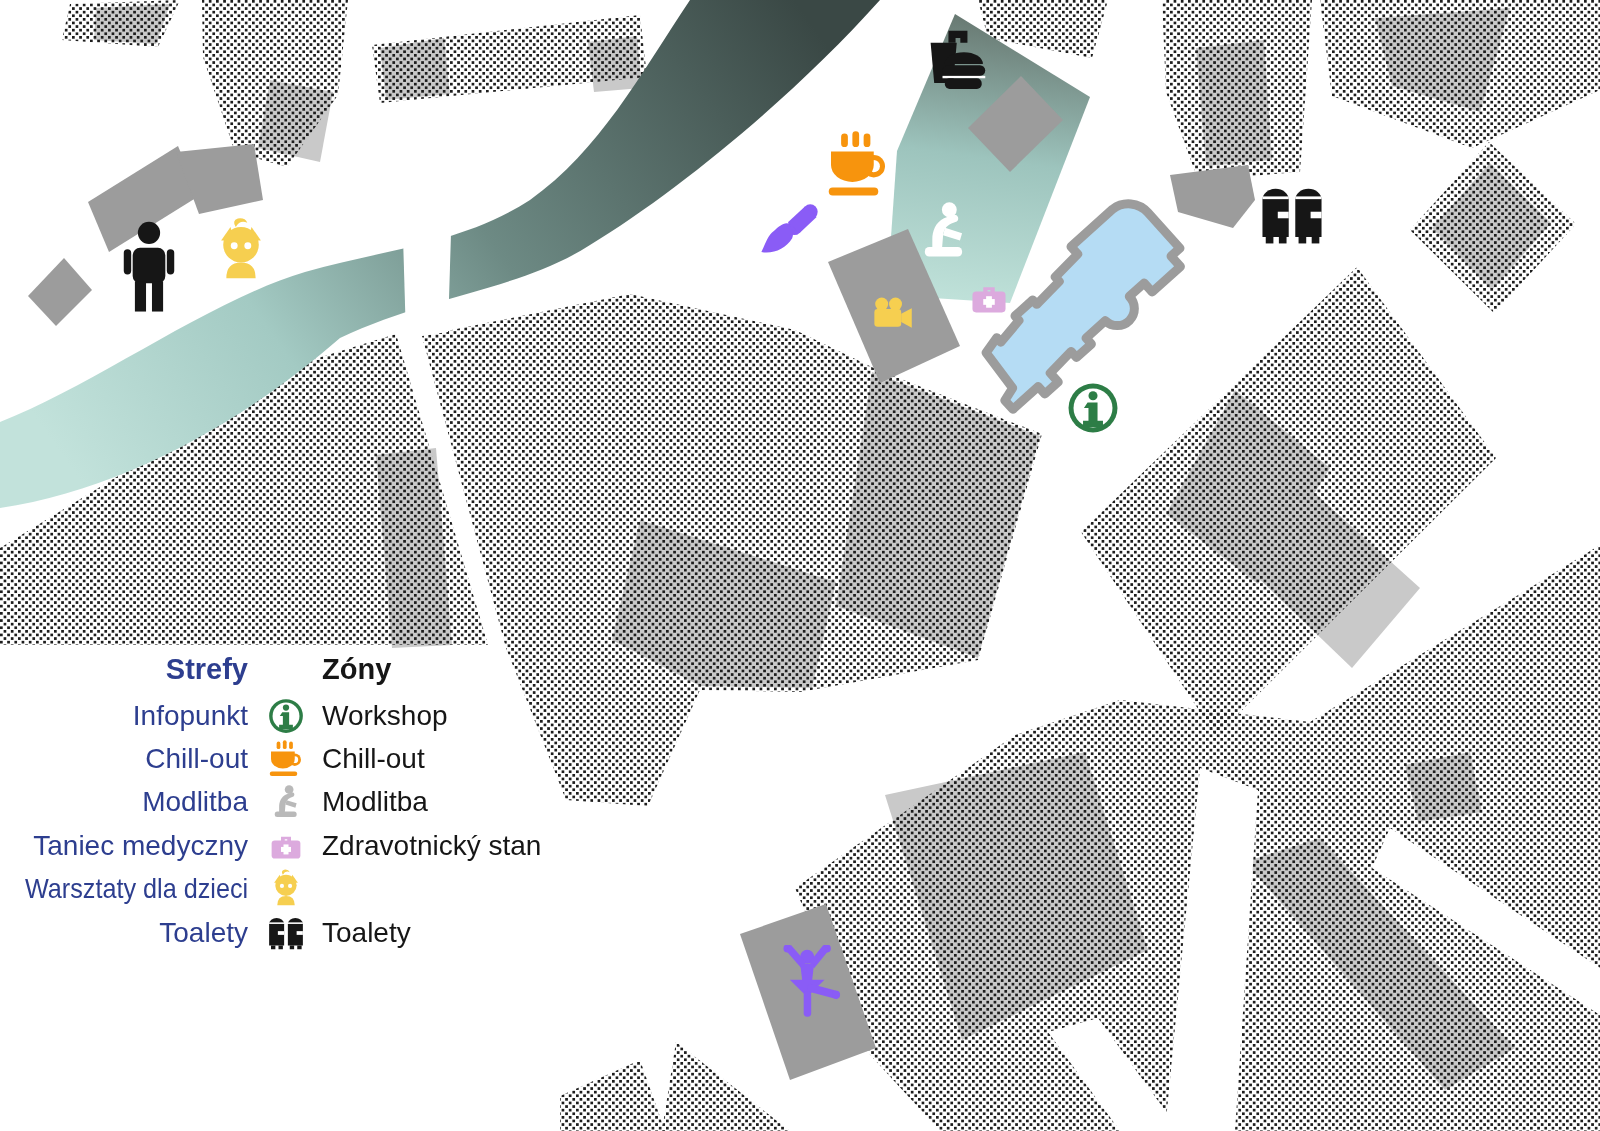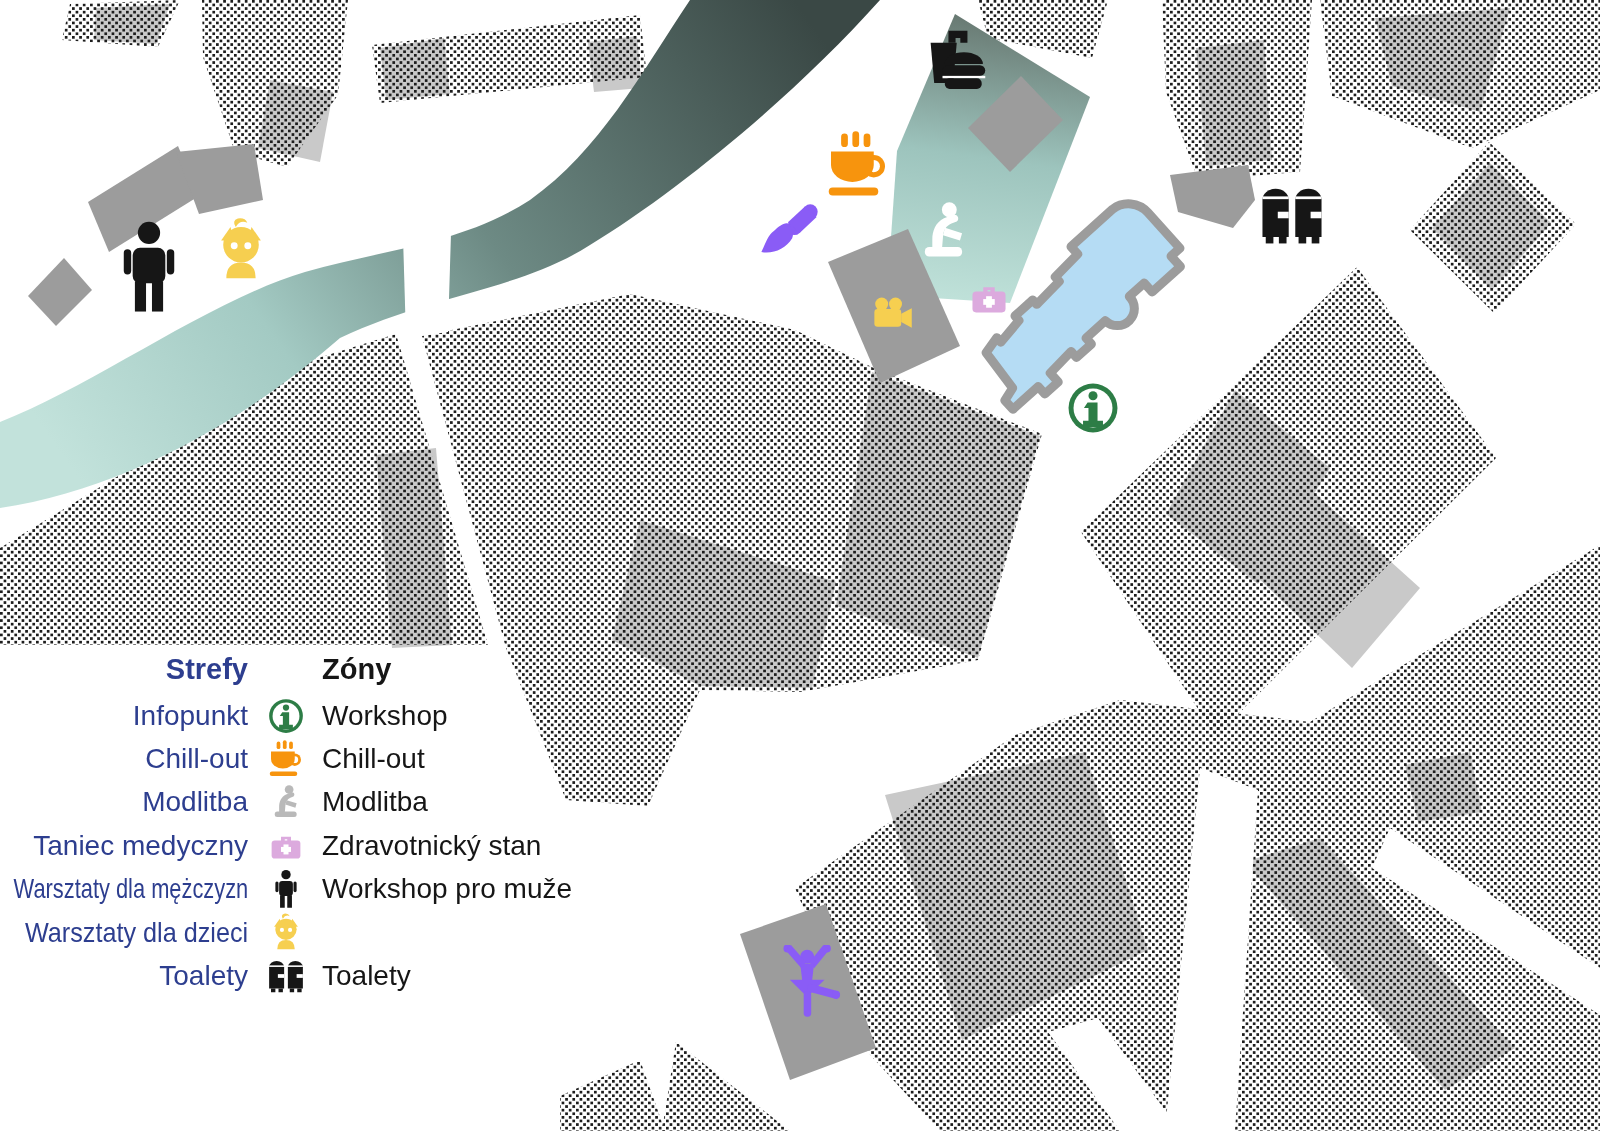--- a/index.html
+++ b/index.html
@@ -261,29 +261,20 @@
   <div class="lrow">
     <div class="pl">Taniec medyczny</div>
     <div class="iconcell">
           <svg class="licon">
             <use href="#sym-medkit" fill="#dcaade"></use>
           </svg>
         </div>
     <div class="cz">Zdravotnický stan</div>
   </div>
 
-  <div class="lrow">
-    <div class="pl cx78">Warsztaty dla mężczyzn</div>
-    <div class="iconcell">
-          <svg class="licon">
-            <use href="#sym-man" fill="#161616"></use>
-          </svg>
-        </div>
-    <div class="cz">Workshop pro muže</div>
-  </div>
 
 
   <div class="lrow">
     <div class="pl cx90">Warsztaty dla dzieci</div>
     <div class="iconcell">
           <svg class="licon">
             <use href="#sym-child" fill="#f6cf50"></use>
           </svg>
         </div>
   </div>

